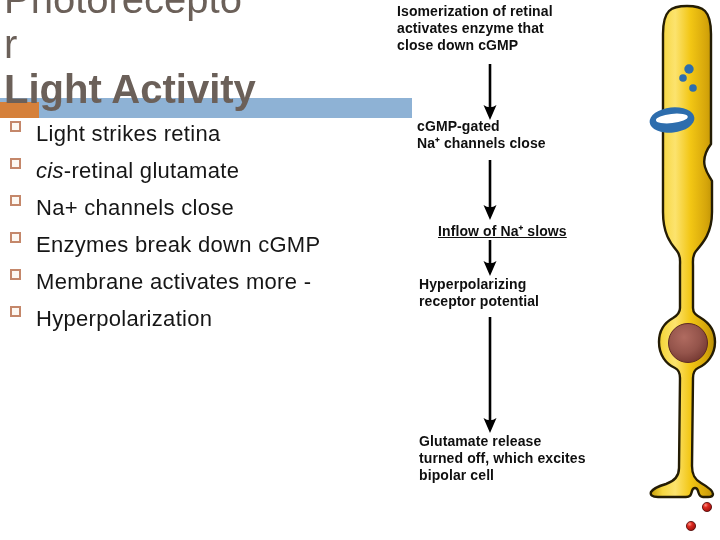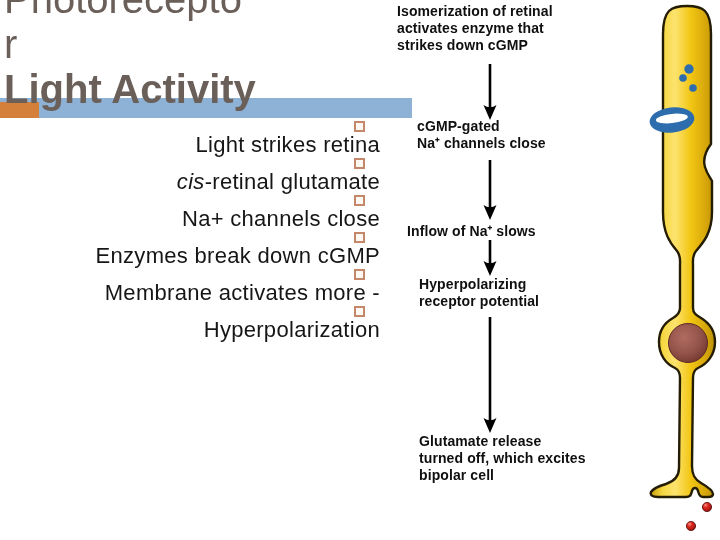--- a/index.html
+++ b/index.html
@@ -23,38 +23,38 @@
   .title-accent{
     position:absolute;left:0;top:102px;width:39px;height:16px;
     background:#d5803a;z-index:2;
   }
   
   .bullets{
     position:absolute;left:10px;top:121px;width:370px;z-index:4;
     list-style:none;margin:0;padding:0;
   }
   .bullet-row{
-    height:37px;display:flex;align-items:flex-end;flex-direction:column;
+    height:37px;display:flex;align-items:flex-start;
   }
   .bullet-marker{
     width:7px;height:7px;border:2px solid #c4876a;background:#fdf8f2;
     margin-right:15px;flex:0 0 auto;
   }
   .bullet-text{
     font-size:22px;letter-spacing:0.3px;color:#161616;white-space:nowrap;
   }
   .bullet-text .it{}
   
   .flow-step{
     position:absolute;font-size:14px;font-weight:700;color:#0f0f0f;
     line-height:17px;white-space:pre-line;z-index:4;letter-spacing:0.1px;
   }
   #flow-step-1{left:397px;top:3px;}
   #flow-step-2{left:417px;top:118px;}
-  #flow-step-3{left:407px;top:223px;}
+  #flow-step-3{left:438px;top:223px;text-decoration:underline;}
   #flow-step-4{left:419px;top:276px;}
   #flow-step-5{left:419px;top:433px;}
   .flow-arrow{position:absolute;left:482px;width:16px;z-index:4;}
   #flow-arrow-1{top:64px;height:56px;}
   #flow-arrow-2{top:160px;height:60px;}
   #flow-arrow-3{top:240px;height:36px;}
   #flow-arrow-4{top:317px;height:116px;}
   .flow-arrow svg{display:block;width:100%;height:100%;}
   
   .cell-illustration{position:absolute;left:613px;top:0;width:107px;height:540px;z-index:2;}
@@ -90,21 +90,21 @@
     <span class="bullet-text"><i class="it"></i><span>Membrane activates more -</span></span>
   </li>
   <li class="bullet-row">
     <span class="bullet-marker"></span>
     <span class="bullet-text"><i class="it"></i><span>Hyperpolarization</span></span>
   </li>
 </ul>
 
 <div class="flow-step" id="flow-step-1">Isomerization of retinal
 activates enzyme that
-strikes down cGMP</div>
+close down cGMP</div>
 <div class="flow-arrow" id="flow-arrow-1">
   <svg viewBox="0 0 16 56" preserveAspectRatio="none">
       <line x1="8" y1="0" x2="8" y2="45" stroke="#000" stroke-width="2.6"></line>
       <path d="M8,56 L1.5,41 Q8,45.5 14.5,41 Z" fill="#000"></path>
     </svg>
 </div>
 <div class="flow-step" id="flow-step-2">cGMP-gated
 Na⁺ channels close</div>
 <div class="flow-arrow" id="flow-arrow-2">
   <svg viewBox="0 0 16 60" preserveAspectRatio="none">

